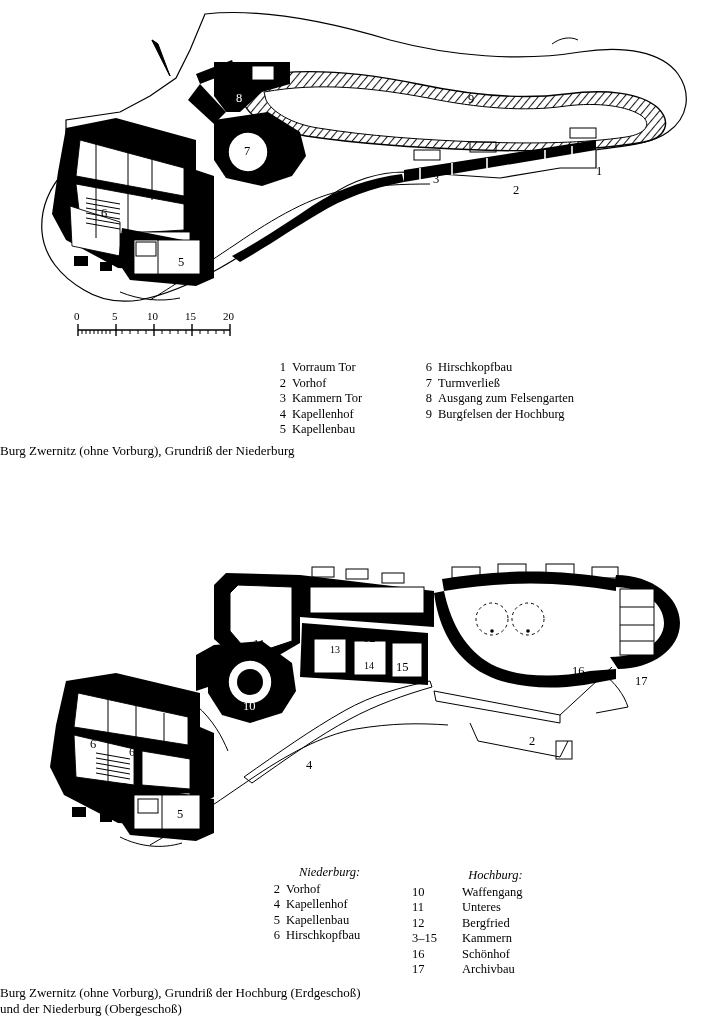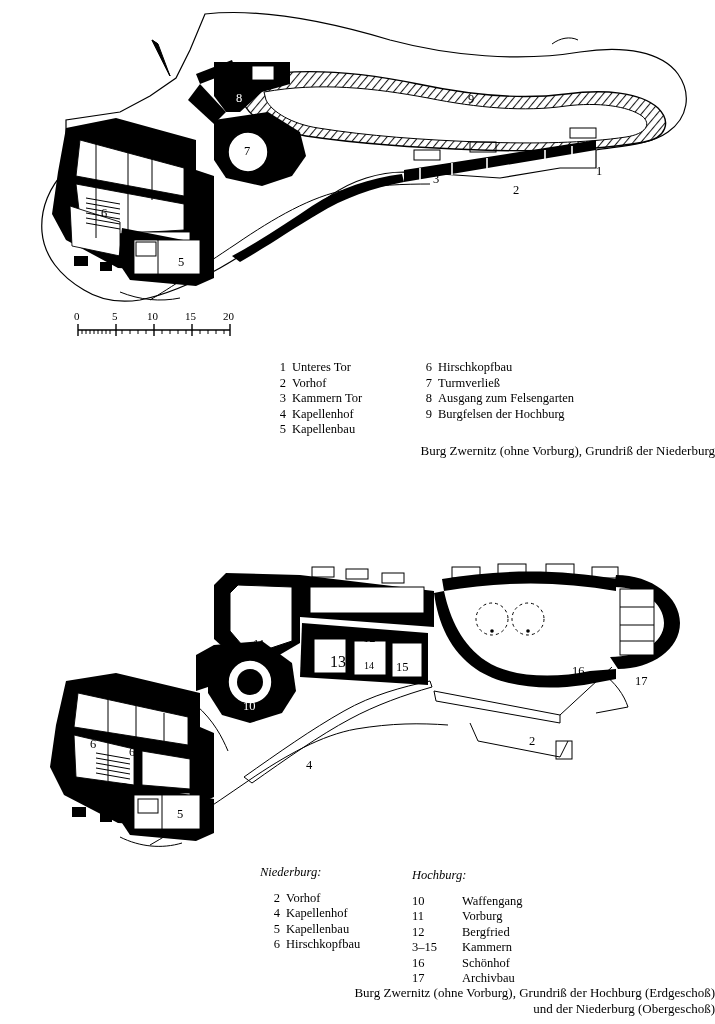--- a/index.html
+++ b/index.html
@@ -53,27 +53,28 @@
     margin-right: 6px;
     flex: 0 0 auto;
   }
   .legend-num.wide {
     width: 44px;
     text-align: left;
     margin-right: 6px;
   }
   .legend-head {
     font-style: italic;
-    margin-bottom: 10px;
+    margin-bottom: 1px;
+    text-align: right;
   }
 
   .caption {
     position: absolute;
     width: 715px;
-    text-align: right;
+    text-align: left;
     font-size: 13px;
     line-height: 16px;
   }
 
   
   .scale-label {
     position: absolute;
     font-size: 11px;
   }
 </style>
@@ -240,21 +241,21 @@
       <div class="scale-label" style="left:112px; top:310px;">5</div>
       <div class="scale-label" style="left:147px; top:310px;">10</div>
       <div class="scale-label" style="left:185px; top:310px;">15</div>
       <div class="scale-label" style="left:223px; top:310px;">20</div>
     </div>
 
     <div class="legend" style="left:0; top:360px; width:715px;">
       <div class="legend-col" style="left:266px; top:0;">
         <div class="legend-row">
           <span class="legend-num">1</span>
-          <span>Unteres Tor</span>
+          <span>Vorraum Tor</span>
         </div>
         <div class="legend-row">
           <span class="legend-num">2</span>
           <span>Vorhof</span>
         </div>
         <div class="legend-row">
           <span class="legend-num">3</span>
           <span>Kammern Tor</span>
         </div>
         <div class="legend-row">
@@ -405,21 +406,21 @@
 
     <div>
       <div class="scale-label" style="left:529px; top:189px; font-size:12.5px;">2</div>
       <div class="scale-label" style="left:306px; top:213px; font-size:12.5px;">4</div>
       <div class="scale-label" style="left:177px; top:262px; font-size:12.5px;">5</div>
       <div class="scale-label" style="left:90px; top:192px; font-size:12.5px;">6</div>
       <div class="scale-label" style="left:129px; top:200px; font-size:12.5px;">6</div>
       <div class="scale-label" style="left:243px; top:154px; font-size:12.5px; color:#fff;">10</div>
       <div class="scale-label" style="left:253px; top:92px; font-size:12.5px;">11</div>
       <div class="scale-label" style="left:363px; top:86px; font-size:12.5px;">12</div>
-      <div class="scale-label" style="left:330px; top:108px; font-size:16px;">13</div>
+      <div class="scale-label" style="left:330px; top:99px; font-size:10px;">13</div>
       <div class="scale-label" style="left:364px; top:115px; font-size:10px;">14</div>
       <div class="scale-label" style="left:396px; top:115px; font-size:12.5px;">15</div>
       <div class="scale-label" style="left:572px; top:119px; font-size:12.5px;">16</div>
       <div class="scale-label" style="left:635px; top:129px; font-size:12.5px;">17</div>
     </div>
 
     <div class="legend" style="left:0; top:320px; width:715px;">
       <div class="legend-col" style="left:260px; top:0;">
         <div class="legend-head">Niederburg:</div>
         <div class="legend-row">
@@ -440,21 +441,21 @@
         </div>
       </div>
       <div class="legend-col" style="left:412px; top:3px;">
         <div class="legend-head">Hochburg:</div>
         <div class="legend-row">
           <span class="legend-num wide">10</span>
           <span>Waffengang</span>
         </div>
         <div class="legend-row">
           <span class="legend-num wide">11</span>
-          <span>Vorburg</span>
+          <span>Unteres</span>
         </div>
         <div class="legend-row">
           <span class="legend-num wide">12</span>
           <span>Bergfried</span>
         </div>
         <div class="legend-row">
           <span class="legend-num wide">3–15</span>
           <span>Kammern</span>
         </div>
         <div class="legend-row">

